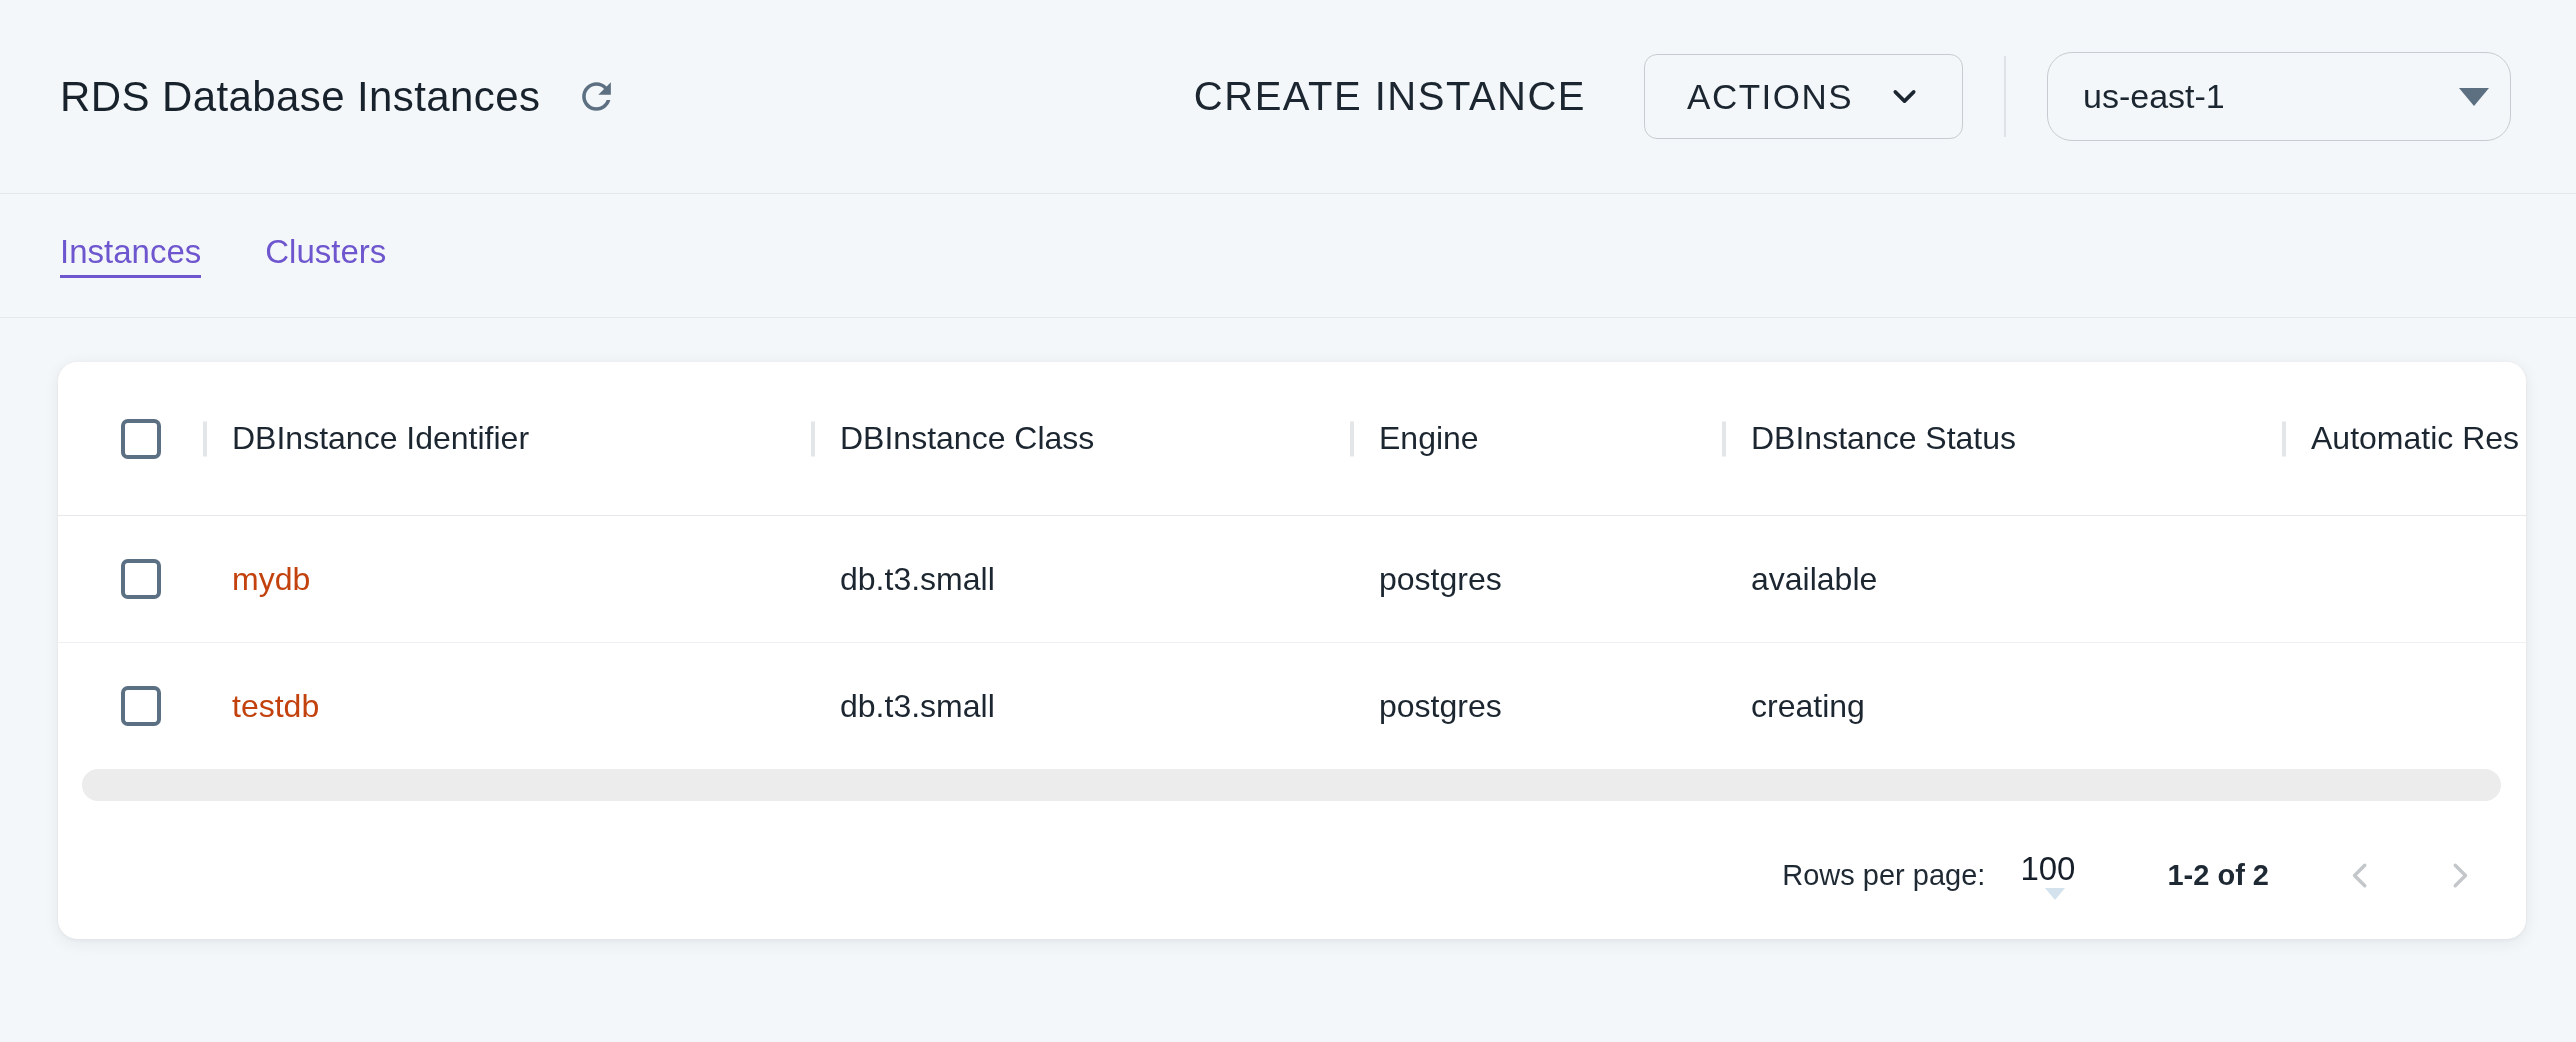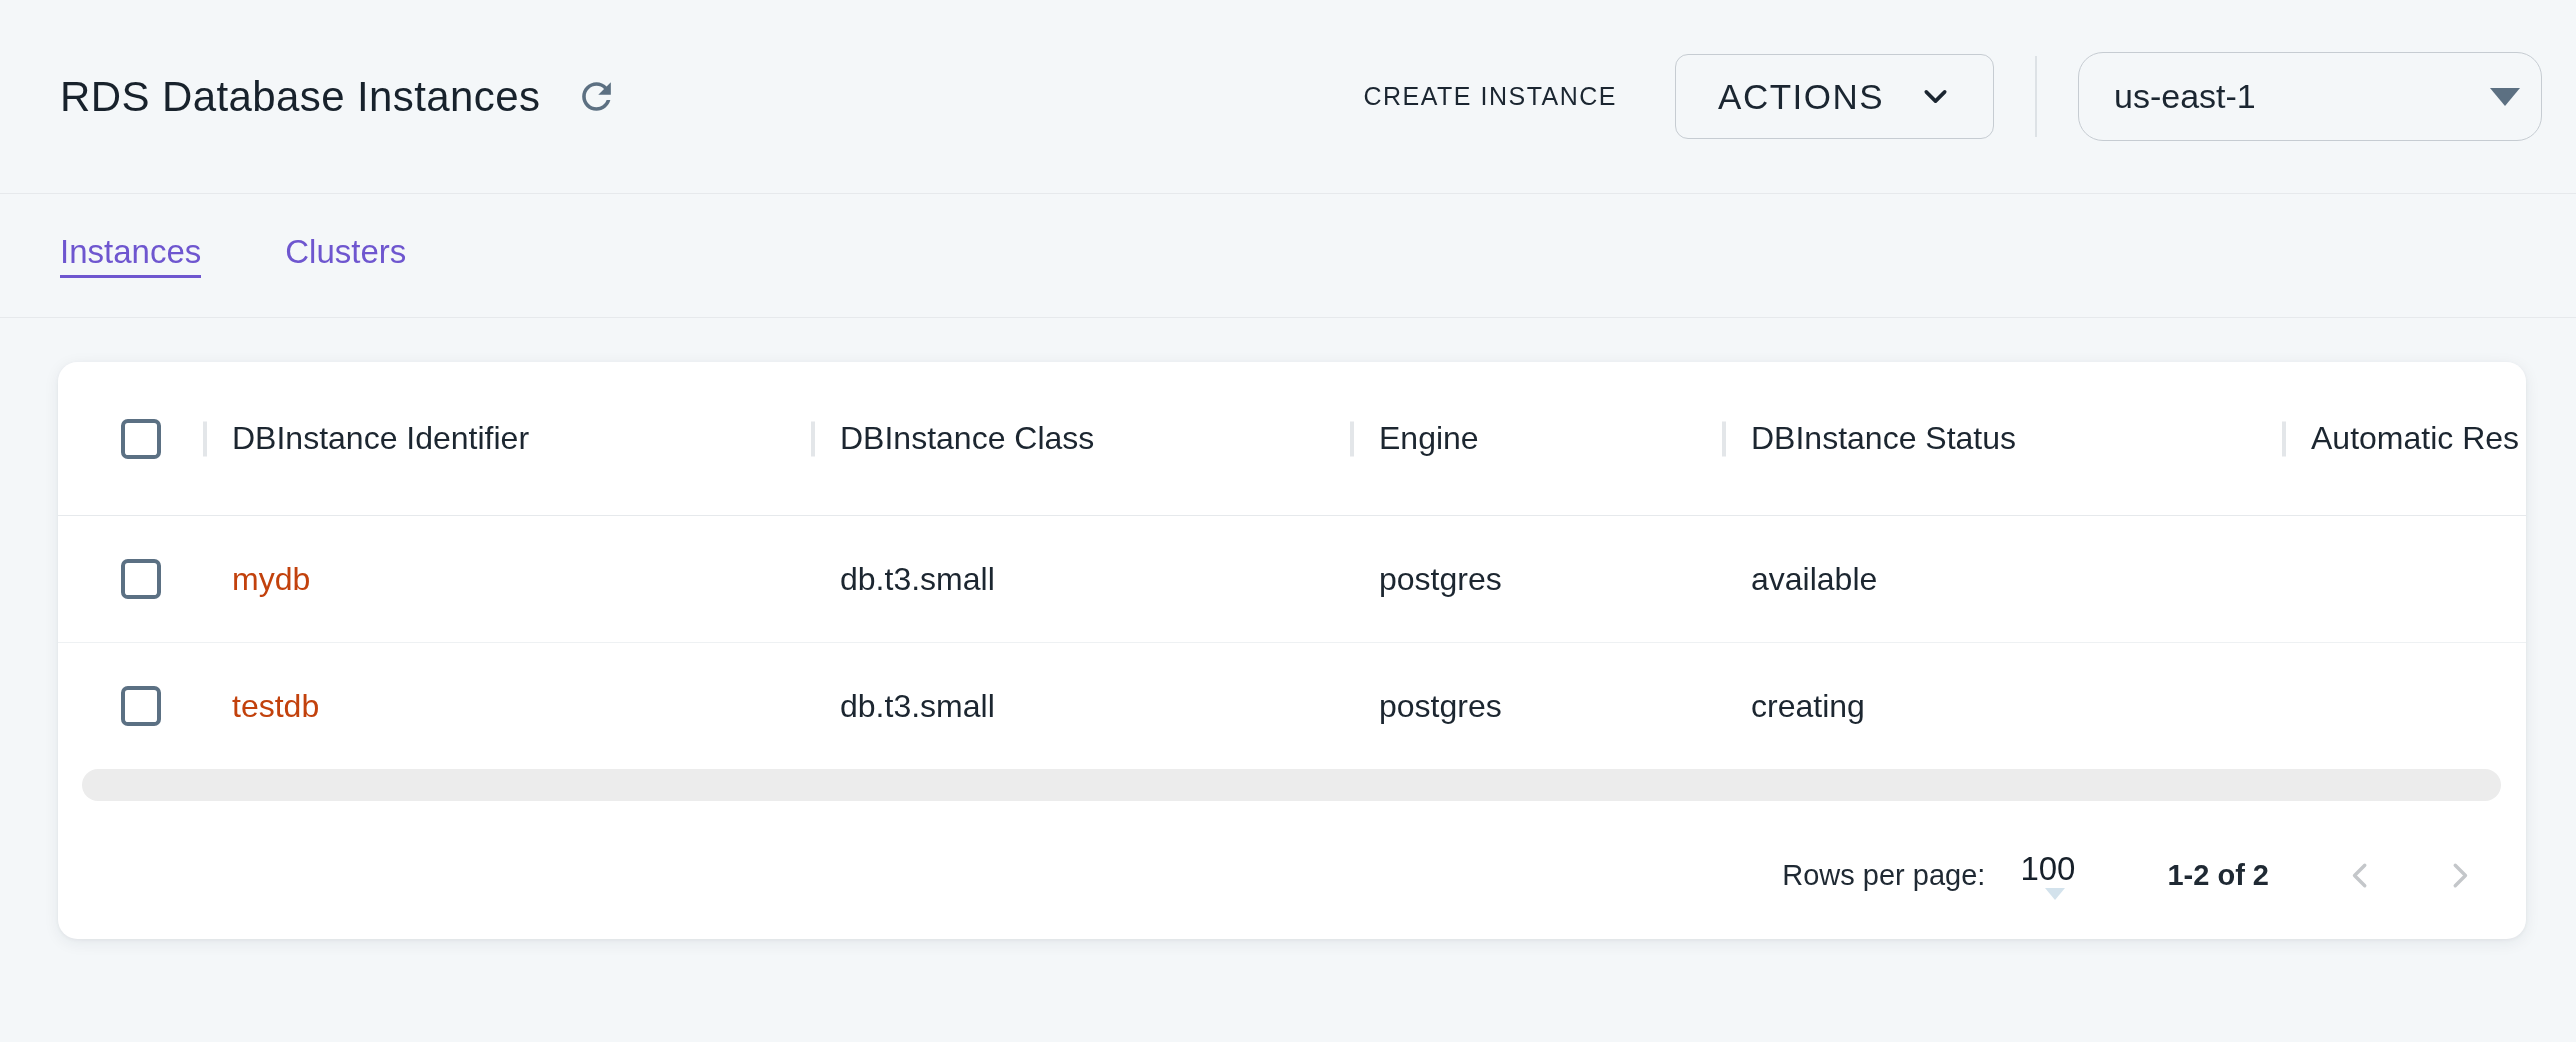--- a/index.html
+++ b/index.html
@@ -9,42 +9,42 @@
     font-family: "Liberation Sans", sans-serif;
     color: #1c2630;
     overflow: hidden;
   }
   .page { width: 2576px; height: 1042px; }
 
   
   .header {
     height: 194px;
     display: flex; align-items: center;
-    padding: 0 34px 0 60px;
+    padding: 0 65px 0 60px;
     border-bottom: 1.9px solid #e6e9ec;
     box-sizing: border-box;
   }
   .page-title {
     margin: 0;
     font-size: 42px; font-weight: 400;
     letter-spacing: 0.4px;
     color: #18222c;
   }
   .refresh-btn {
     margin-left: 31px;
     width: 50px; height: 50px;
     border: none; background: none; padding: 0;
     cursor: pointer;
     display: flex; align-items: center; justify-content: center;
   }
   .header-right { margin-left: auto; display: flex; align-items: center; }
   .text-btn {
     border: none; background: none;
     font-family: inherit;
-    font-size: 25px; font-weight: 400;
+    font-size: 40px; font-weight: 400;
     letter-spacing: 1.5px;
     color: #1b2631;
     cursor: pointer;
     padding: 0;
   }
   .outline-btn {
     margin-left: 58px;
     height: 85px;
     padding: 0 39px 0 42px;
     display: flex; align-items: center; gap: 33px;
@@ -77,21 +77,21 @@
   .caret-down {
     width: 0; height: 0;
     border-left: 15.5px solid transparent;
     border-right: 15.5px solid transparent;
     border-top: 18.4px solid #5c7082;
   }
 
   
   .tabbar {
     height: 124px;
-    display: flex; align-items: center; gap: 84px;
+    display: flex; align-items: center; gap: 64px;
     padding: 0 60px;
     border-bottom: 1.9px solid #e6e9ec;
     box-sizing: border-box;
   }
   .tab {
     font-size: 33px; font-weight: 400;
     color: #6e56cf;
     text-decoration: none;
     cursor: pointer;
     padding-bottom: 3.9px;

